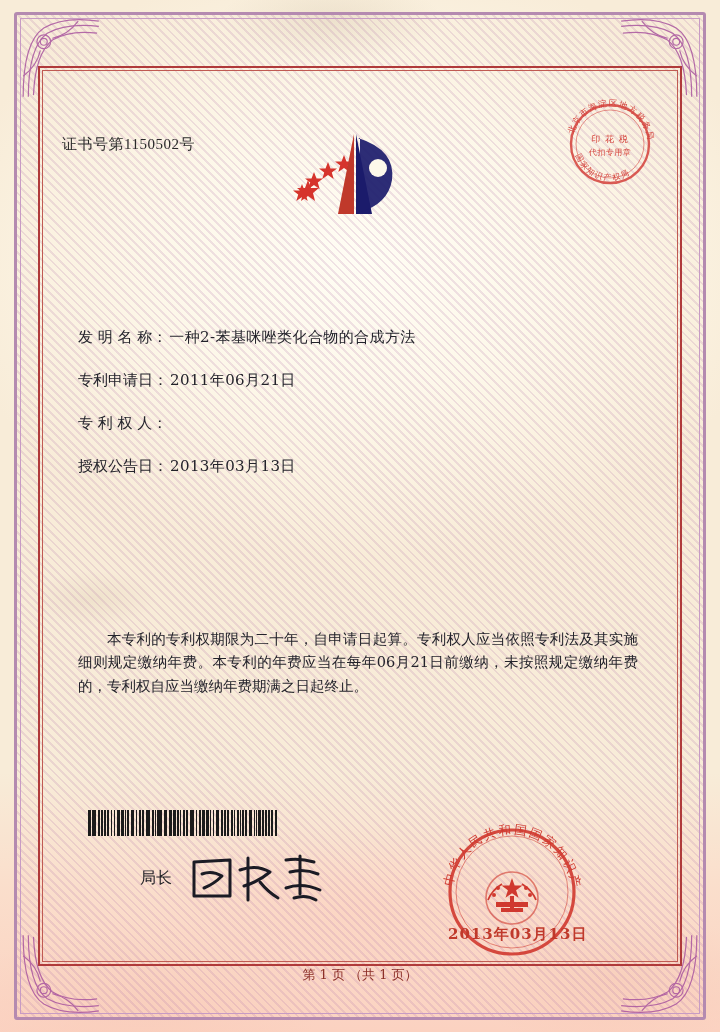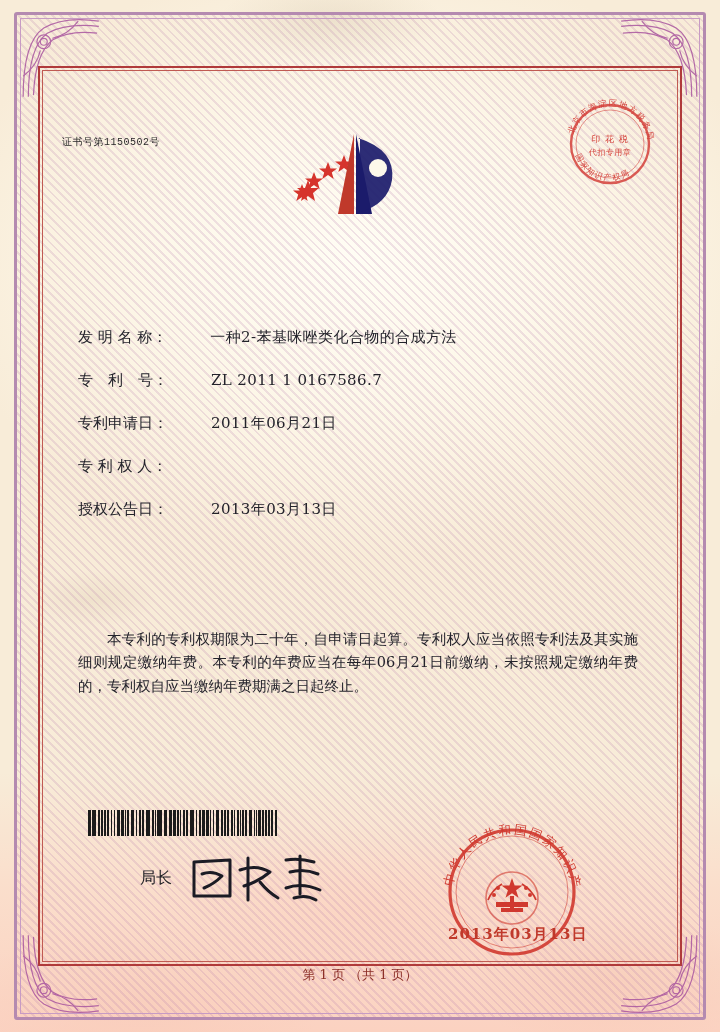--- a/index.html
+++ b/index.html
@@ -85,24 +85,24 @@
   .corner svg { width: 100%; height: 100%; display: block; }
   .c-tl { left: 18px; top: 16px; }
   .c-tr { right: 18px; top: 16px; transform: scaleX(-1); }
   .c-bl { left: 18px; bottom: 16px; transform: scaleY(-1); }
   .c-br { right: 18px; bottom: 16px; transform: scale(-1,-1); }
 
   
   .cert-no {
     position: absolute;
     left: 62px; top: 135px;
-    font-size: 10px;
+    font-size: 15px;
     color: #2a2a2a;
     letter-spacing: 0.5px;
-    font-family: Liberation Mono, monospace;
+    font-family: Liberation Serif, serif;
   }
 
   
   .logo {
     position: absolute;
     left: 292px; top: 128px;
     width: 122px; height: 96px;
   }
   .logo svg { display: block; width: 100%; height: 100%; }
 
@@ -135,21 +135,20 @@
     top: 328px;
     width: 570px;
   }
   .field {
     display: flex;
     align-items: baseline;
     margin-bottom: 24px;
     font-size: 15px;
     color: #23232b;
     font-family: "DejaVu Serif", serif;
-    gap: 41px;
   }
   .field .label {
     white-space: pre;
     flex: 0 0 auto;
   }
   .field .value {
     margin-left: 2px;
     letter-spacing: 0.4px;
   }
 
@@ -343,24 +342,20 @@
     </svg>
   </div>
 
 
   <div class="fields">
     <div class="field">
       <span class="label">发 明 名 称：</span>
       <span class="value">一种2-苯基咪唑类化合物的合成方法</span>
     </div>
     <div class="field">
-      <span class="label">专　利　号：</span>
-      <span class="value">ZL 2011 1 0167586.7</span>
-    </div>
-    <div class="field">
       <span class="label">专利申请日：</span>
       <span class="value">2011年06月21日</span>
     </div>
     <div class="field">
       <span class="label">专 利 权 人：</span>
     </div>
     <div class="field">
       <span class="label">授权公告日：</span>
       <span class="value">2013年03月13日</span>
     </div>

